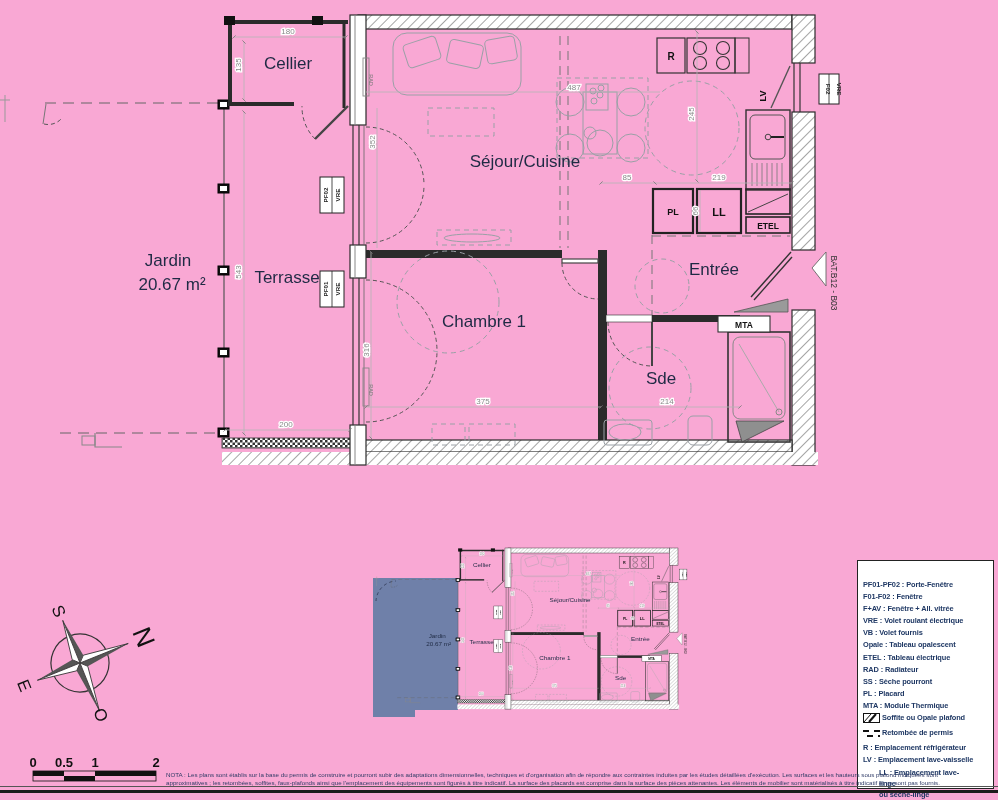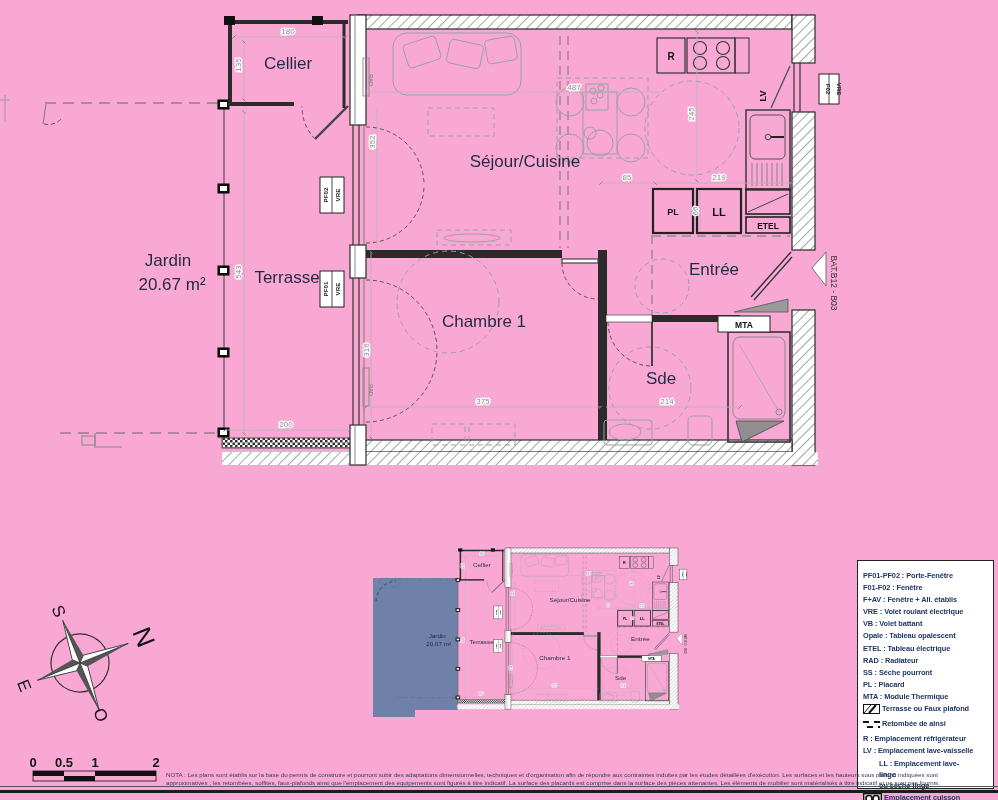--- a/index.html
+++ b/index.html
@@ -14,21 +14,21 @@
   .wall{fill:#fff;stroke:#2b2b2b;stroke-width:1.2;}
   .hwall{fill:url(#hatch);stroke:#2b2b2b;stroke-width:1.2;}
   .furn{fill:none;stroke:#9aa0a6;stroke-width:1;}
   .dash{fill:none;stroke:#9aa0a6;stroke-width:1;stroke-dasharray:5 4;}
   .beam{fill:none;stroke:#777;stroke-width:1;stroke-dasharray:9 6;}
   .door{fill:none;stroke:#555;stroke-width:1;stroke-dasharray:4 3;}
   .dimln{stroke:#b5b5b5;stroke-width:0.8;}
   
   .legend{position:absolute;left:857px;top:560px;width:137px;height:229px;
           border:1.6px solid #222;background:#fff;box-sizing:border-box;
-          padding:9px 4px 0 5px;}
+          padding:18px 4px 0 5px;}
   .legend .row{display:flex;align-items:flex-start;line-height:12.1px;
           font-size:7.4px;font-weight:bold;color:#1f3864;white-space:nowrap;letter-spacing:-0.1px;}
   .legend .row.two{white-space:pre-line;line-height:11px;margin:1px 16px;}
   .legend .ic{flex:0 0 auto;margin-right:2px;margin-top:1px;}
   .nota{position:absolute;left:166px;top:771px;width:828px;font-size:6.2px;
         line-height:8px;color:#2f3b66;white-space:nowrap;}
   .frame-thin{position:absolute;left:0;top:786px;width:998px;height:1px;background:#555;}
   .frame-thick{position:absolute;left:0;top:790px;width:998px;height:3px;background:#1d1d1d;}
 </style>
 </head>
@@ -359,27 +359,27 @@
 
 
 <div class="legend">
   <div class="row">
         <span>PF01-PF02 : Porte-Fenêtre</span>
       </div>
   <div class="row">
         <span>F01-F02 : Fenêtre</span>
       </div>
   <div class="row">
-        <span>F+AV : Fenêtre + All. établis</span>
+        <span>F+AV : Fenêtre + All. vitrée</span>
       </div>
   <div class="row">
         <span>VRE : Volet roulant électrique</span>
       </div>
   <div class="row">
-        <span>VB : Volet battant</span>
+        <span>VB : Volet fournis</span>
       </div>
   <div class="row">
         <span>Opale : Tableau opalescent</span>
       </div>
   <div class="row">
         <span>ETEL : Tableau électrique</span>
       </div>
   <div class="row">
         <span>RAD : Radiateur</span>
       </div>
@@ -391,28 +391,28 @@
       </div>
   <div class="row">
         <span>MTA : Module Thermique</span>
       </div>
   <div class="row">
     <span class="ic"><svg width="17" height="10">
             <rect x="0.5" y="0.5" width="16" height="9" fill="#fff" stroke="#111"></rect>
             <line x1="1" y1="9" x2="8" y2="1" stroke="#111" stroke-width="1"></line>
             <line x1="6" y1="9" x2="13" y2="1" stroke="#111" stroke-width="2"></line>
           </svg></span>
-    <span>Terrasse ou Faux plafond</span>
+    <span>Soffite ou Opale plafond</span>
   </div>
   <div class="row">
     <span class="ic"><svg width="17" height="10">
             <line x1="0" y1="3" x2="17" y2="3" stroke="#111" stroke-width="2" stroke-dasharray="6 5"></line>
             <line x1="4" y1="8" x2="17" y2="8" stroke="#111" stroke-width="2" stroke-dasharray="6 5"></line>
           </svg></span>
-    <span>Retombée de ainsi</span>
+    <span>Retombée de permis</span>
   </div>
   <div class="row">
         <span>R : Emplacement réfrigérateur</span>
       </div>
   <div class="row">
         <span>LV : Emplacement lave-vaisselle</span>
       </div>
   <div class="row two"><span>LL : Emplacement lave-linge
       ou sèche-linge</span></div>
   <div class="row">

